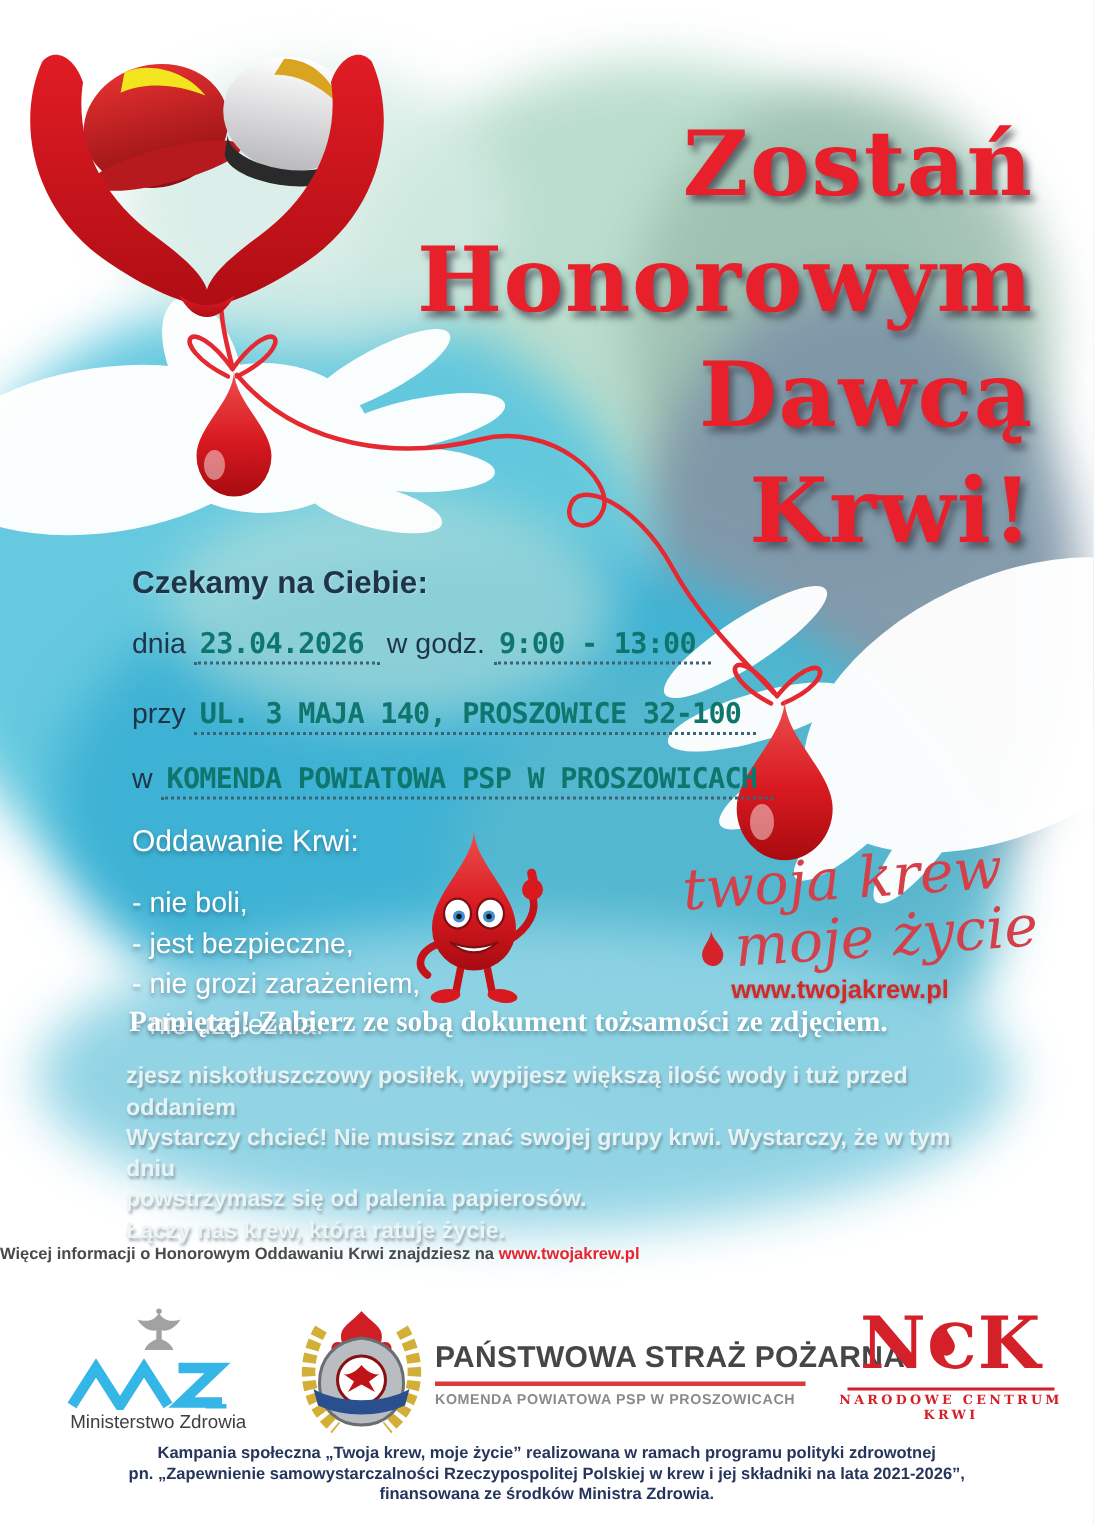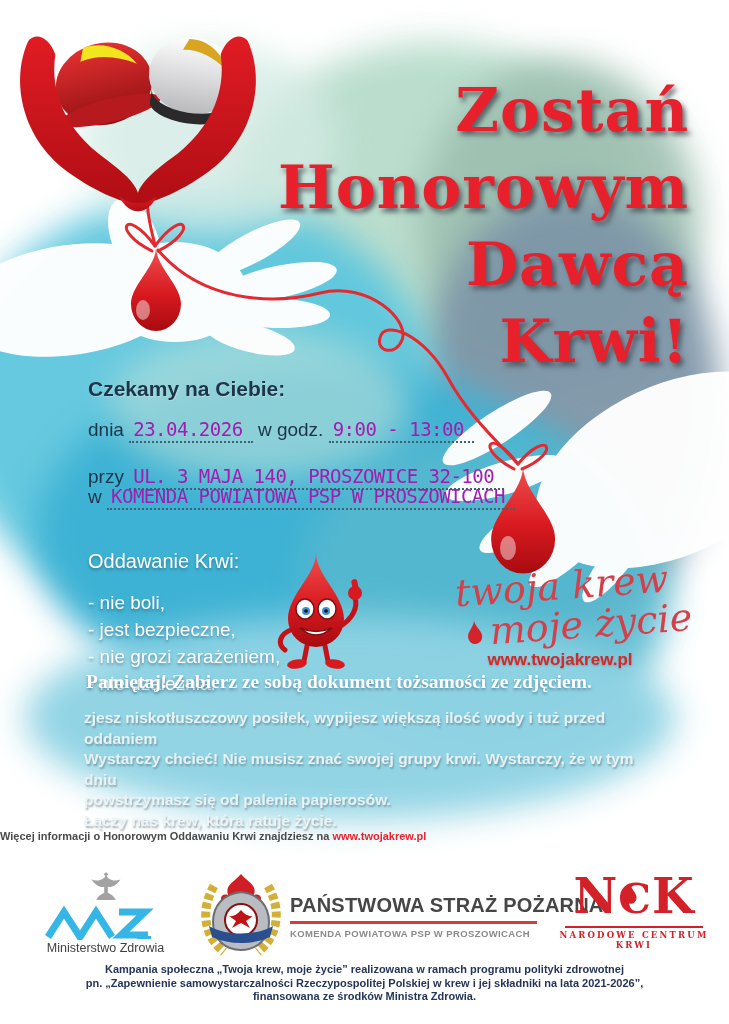--- a/index.html
+++ b/index.html
@@ -20,22 +20,22 @@
   svg{display:block;}
   .overlay{position:absolute;left:0;top:0;pointer-events:none;}
   
   .title{position:absolute;right:40px;top:72px;width:480px;text-align:right;
          font-family:"DejaVu Serif",serif;font-weight:bold;font-size:60px;line-height:77px;
          color:#e8202c;letter-spacing:1px;text-shadow:3px 4px 5px rgba(70,75,85,.8);}
   
   .intro{position:absolute;left:88px;top:377px;font-size:21px;font-weight:bold;color:#1d3449;
          text-shadow:1px 1px 1px rgba(255,255,255,.25);}
   .fline{position:absolute;left:88px;font-size:19px;color:#1d3449;white-space:nowrap;}
-  .fl1{top:418px;} .fl2{top:465px;} .fl3{top:485px;text-align:right;}
-  .fval{font-family:"DejaVu Sans Mono",monospace;font-weight:normal;font-size:19px;color:#a21caf;
+  .fl1{top:418px;} .fl2{top:465px;} .fl3{top:508px;text-align:right;}
+  .fval{font-family:"DejaVu Sans Mono",monospace;font-weight:bold;font-size:19px;color:#0f766e;
         border-bottom:2px dotted #3c6273;padding:0 10px 1px 4px;letter-spacing:-.5px;}
   
   .benefits{position:absolute;left:88px;top:548px;color:#fff;font-size:19px;line-height:27px;
             text-shadow:0 2px 3px rgba(30,60,80,.45);}
   .benefits .bh{font-size:20px;margin-bottom:14px;}
   
   .brand{position:absolute;left:408px;top:566px;width:310px;transform:rotate(-4deg);
          font-family:"DejaVu Serif",serif;font-style:italic;color:#d4404a;
          font-size:38px;line-height:40px;text-align:center;}
   .brand .l2{margin-left:30px;display:flex;align-items:center;justify-content:center;gap:6px;}

